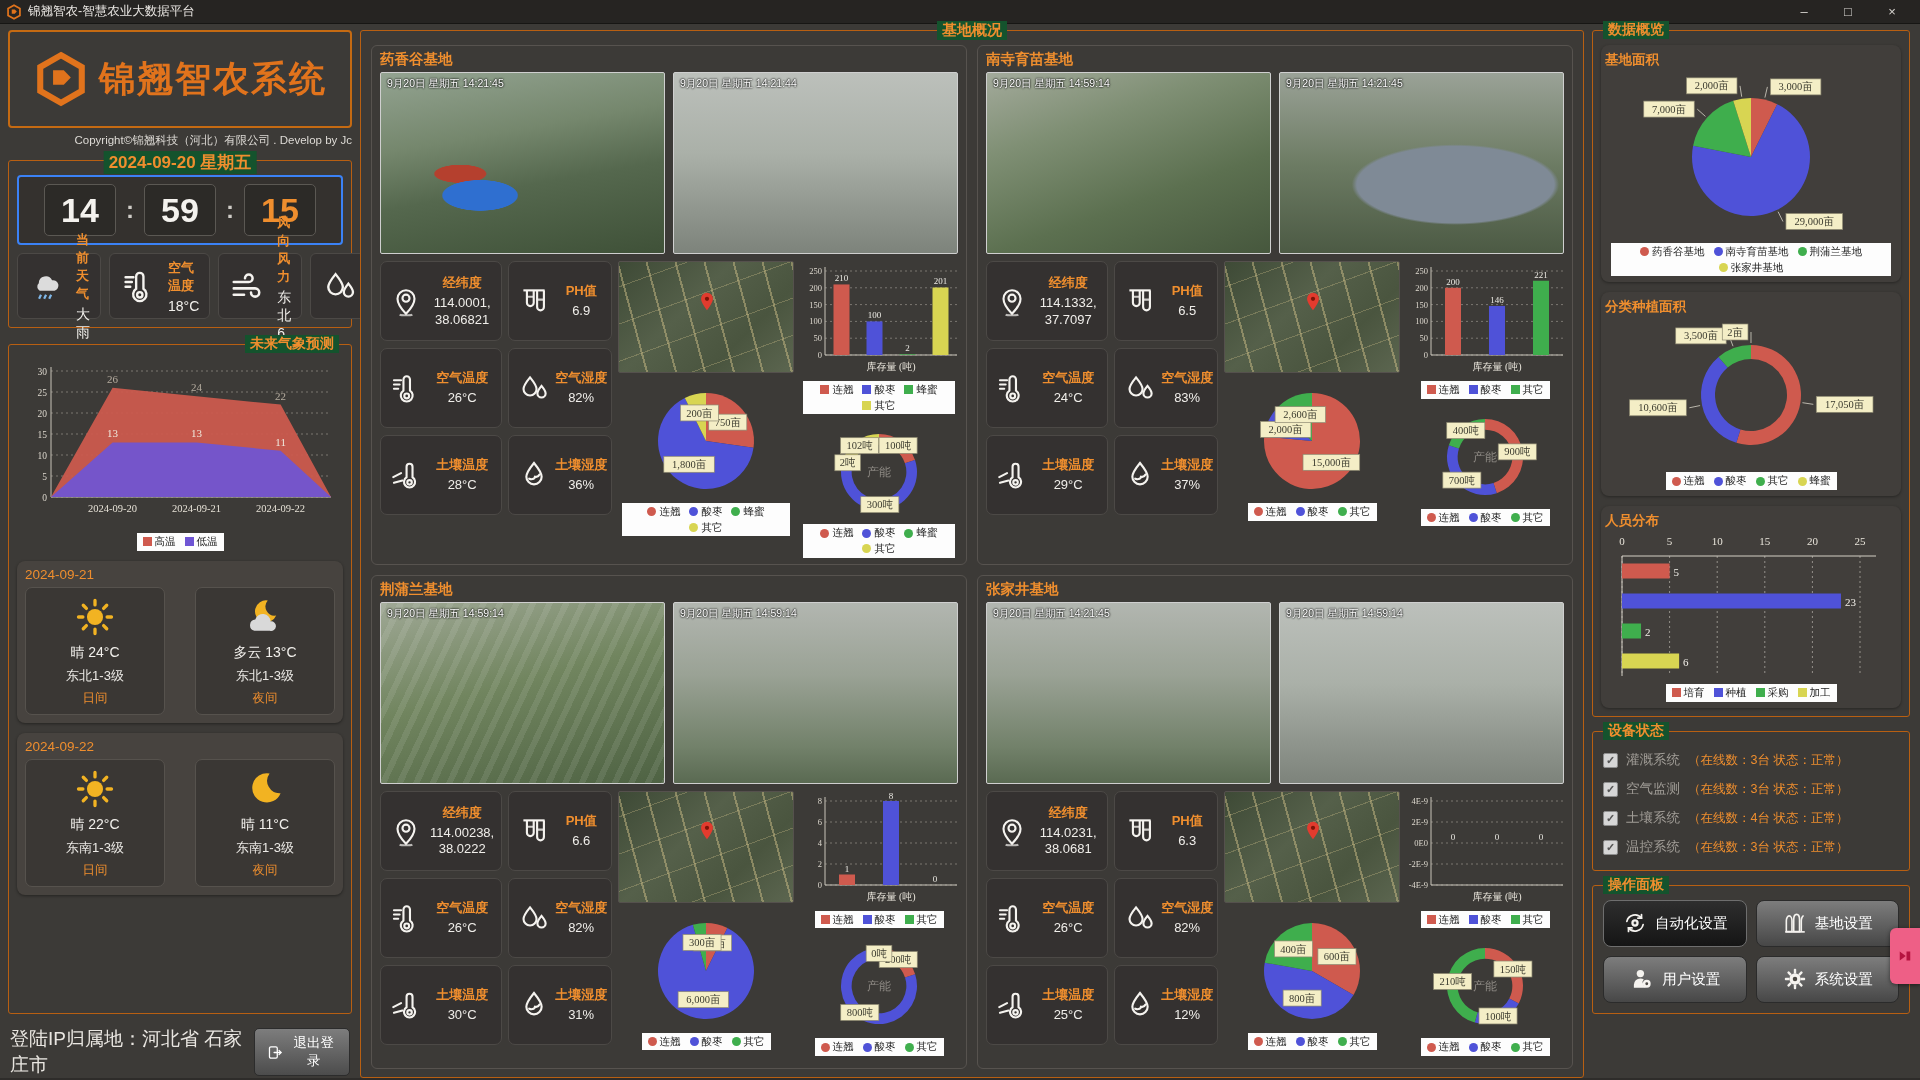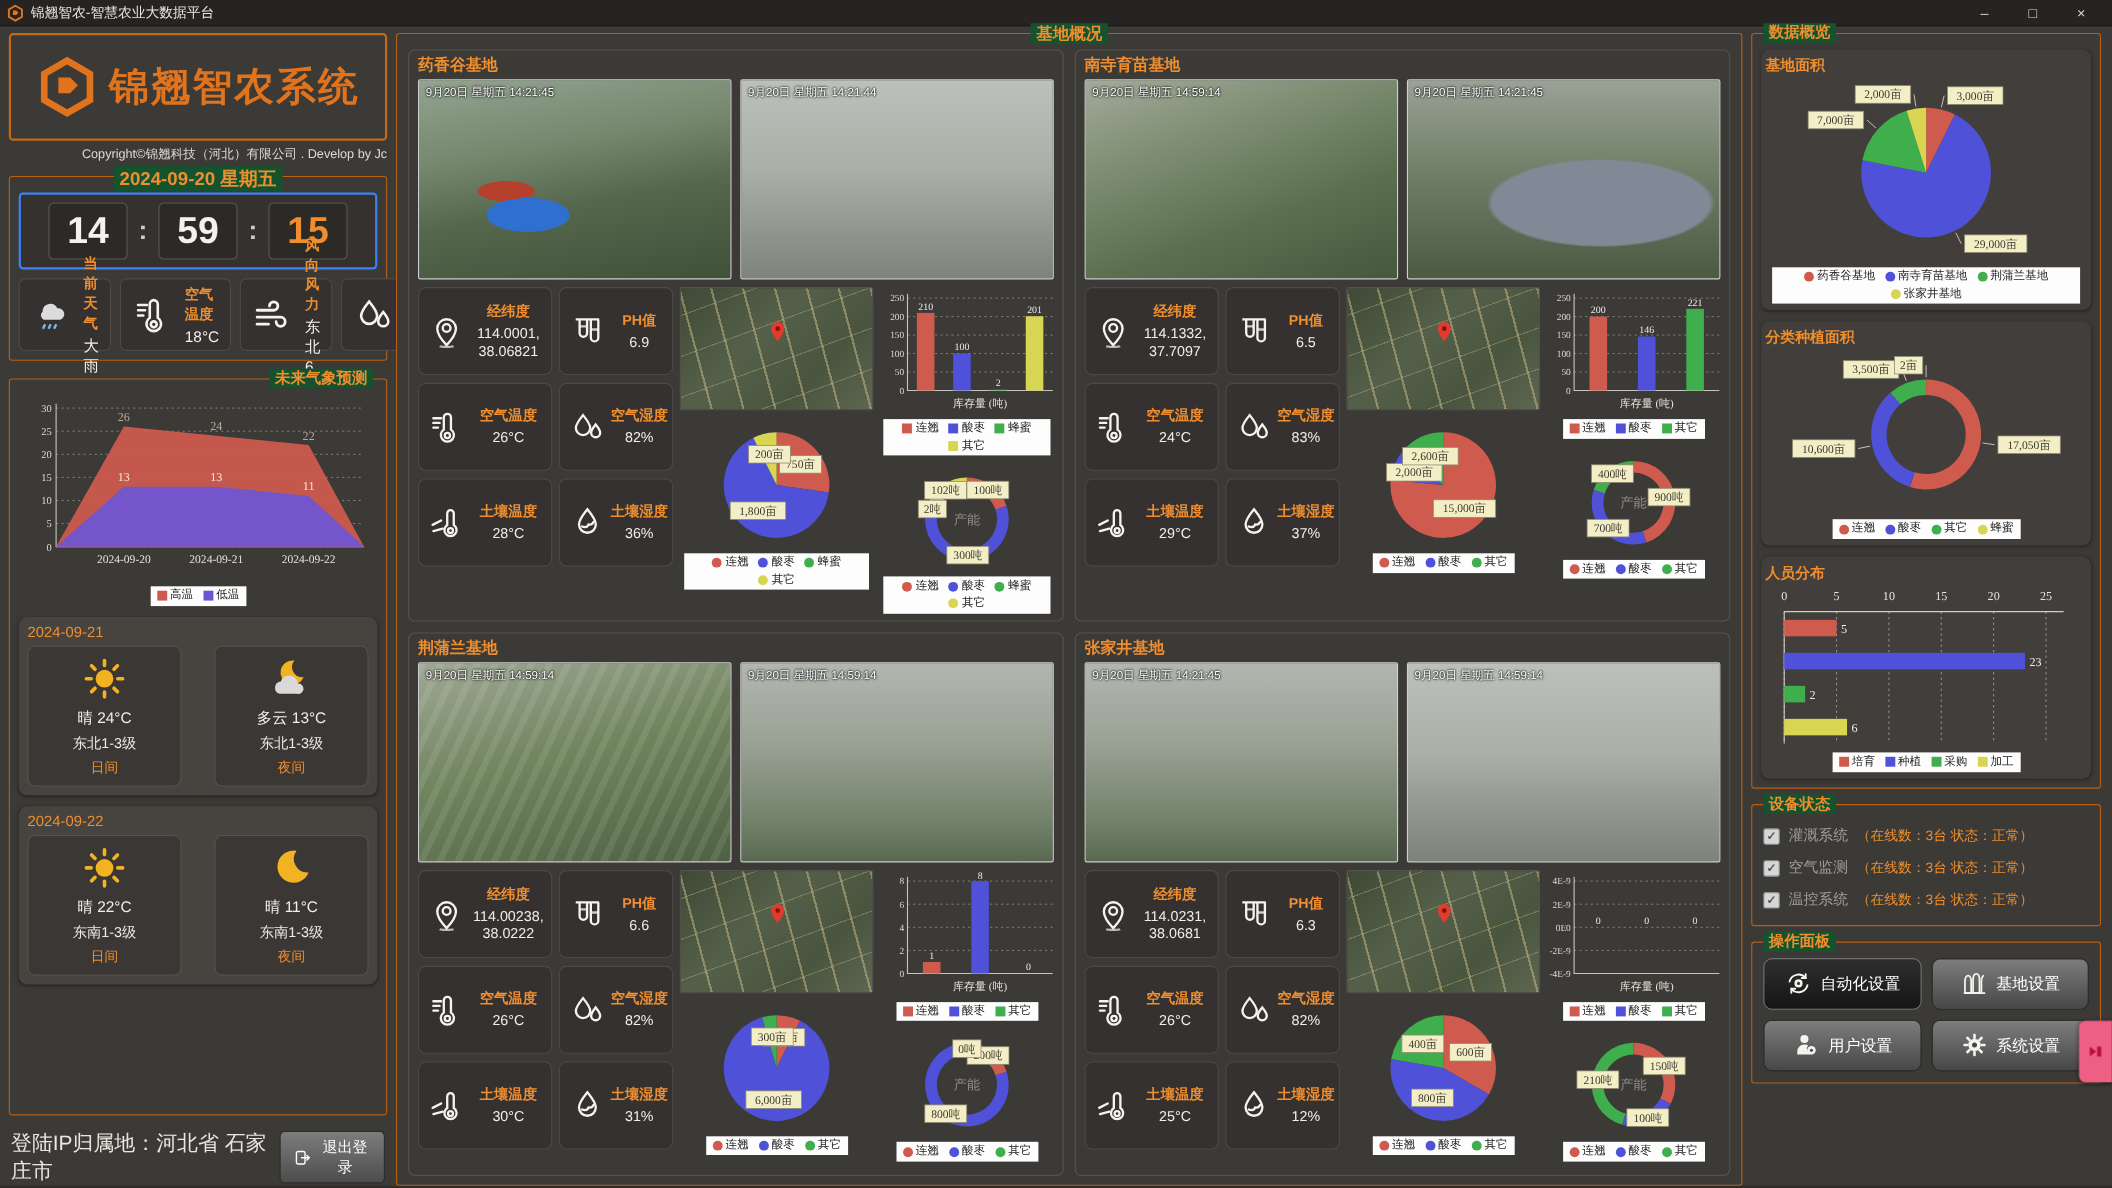--- a/index.html
+++ b/index.html
@@ -1162,20 +1162,25 @@
             <span class="dev-status">（在线数：3台 状态：正常）</span>
           </div>
 
 
           <div class="device-row">
             <span class="cbx"></span>
             <span class="dev-name">空气监测</span>
             <span class="dev-status">（在线数：3台 状态：正常）</span>
           </div>
 
+          <div class="device-row">
+            <span class="cbx"></span>
+            <span class="dev-name">土壤系统</span>
+            <span class="dev-status">（在线数：4台 状态：正常）</span>
+          </div>
 
           <div class="device-row">
             <span class="cbx"></span>
             <span class="dev-name">温控系统</span>
             <span class="dev-status">（在线数：3台 状态：正常）</span>
           </div>
         </div>
     </section>
 
     <section class="panel ops-panel">

